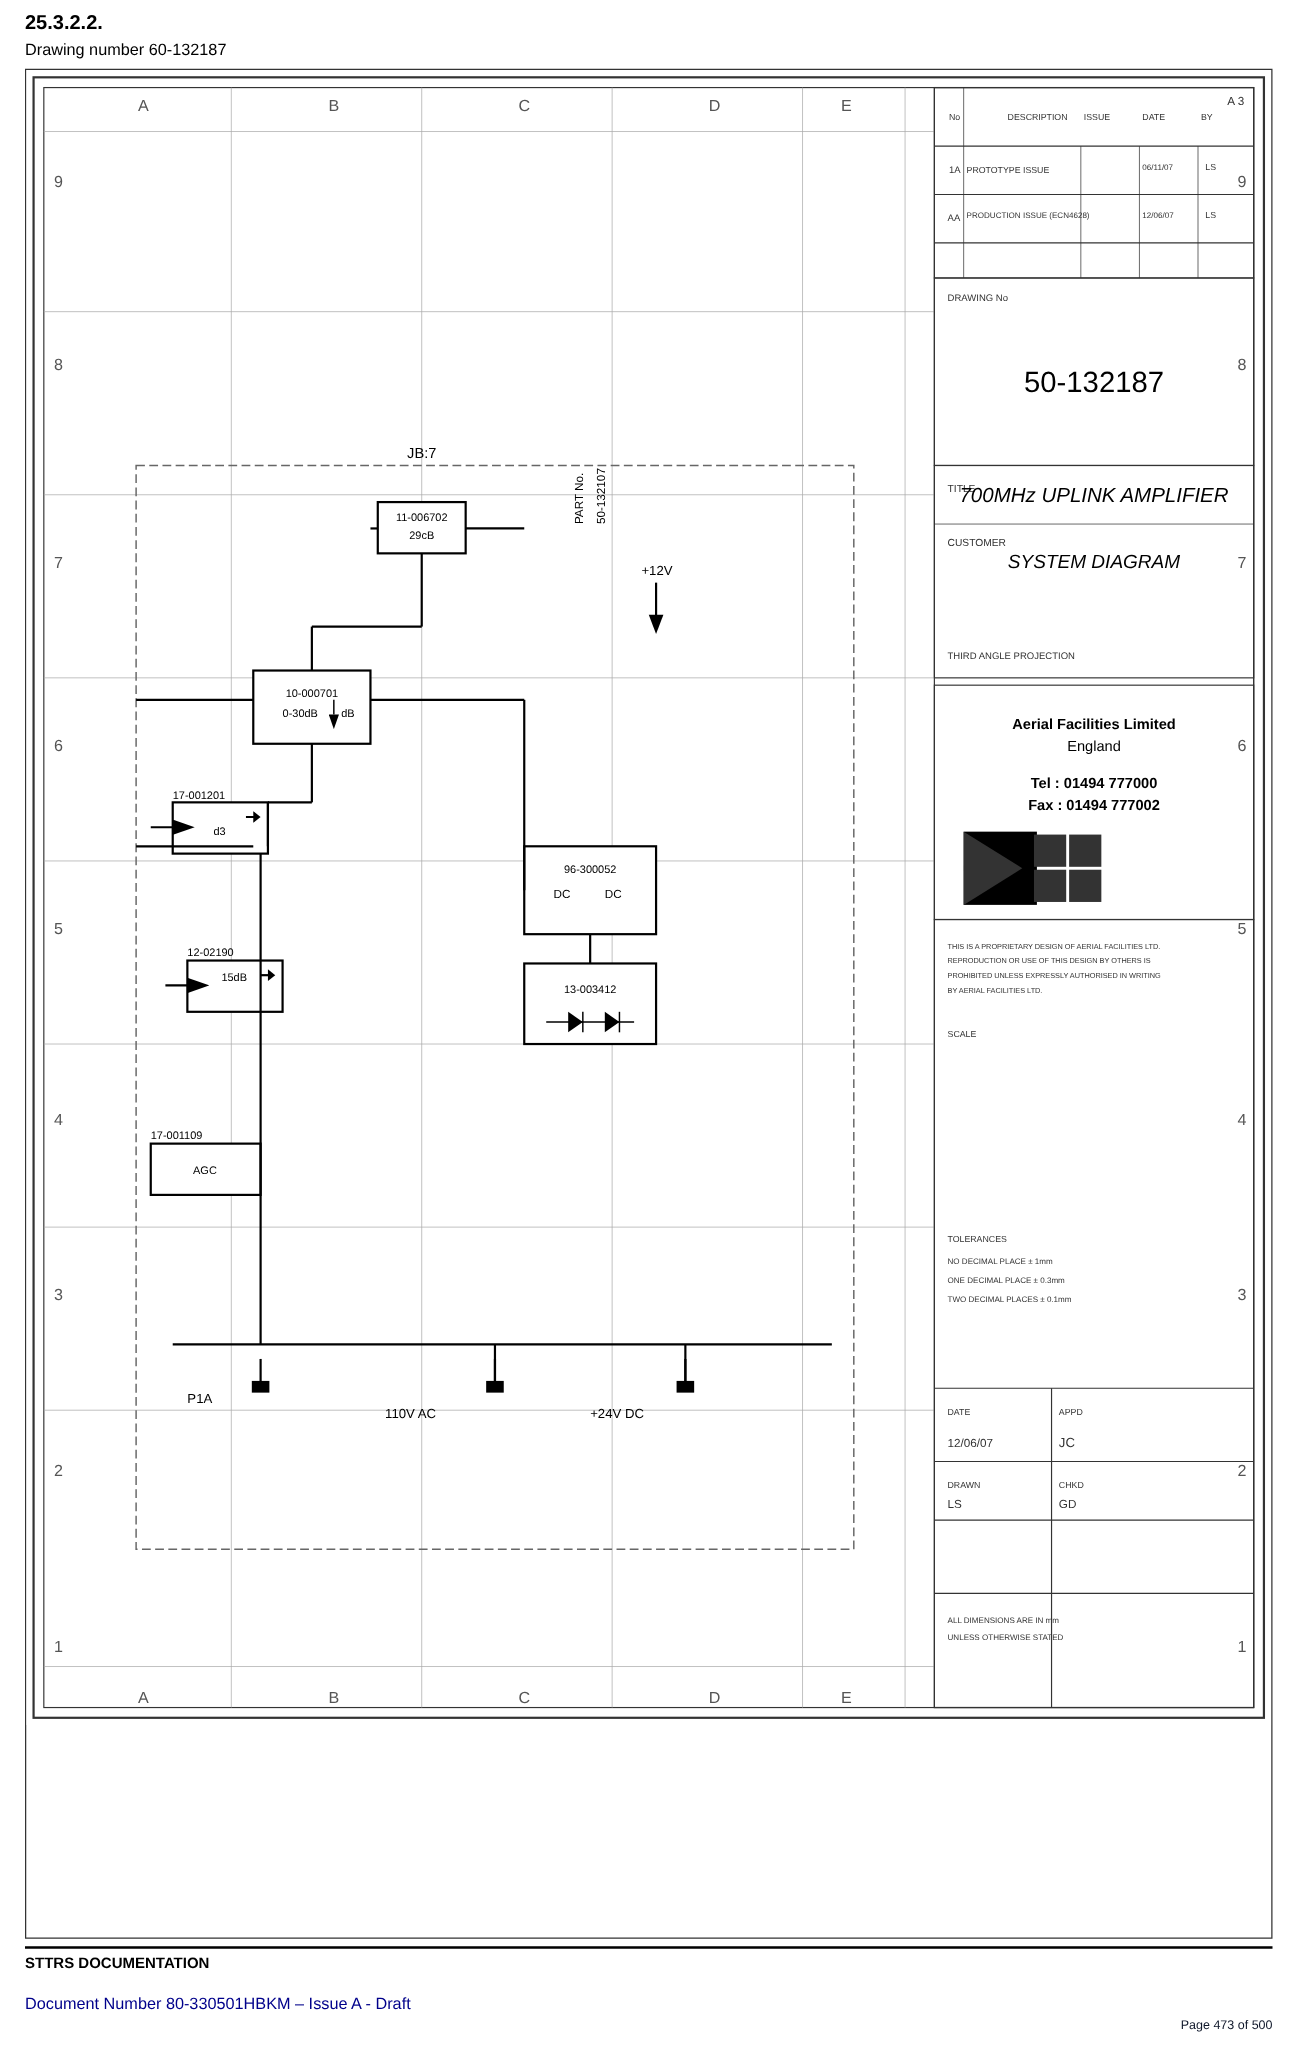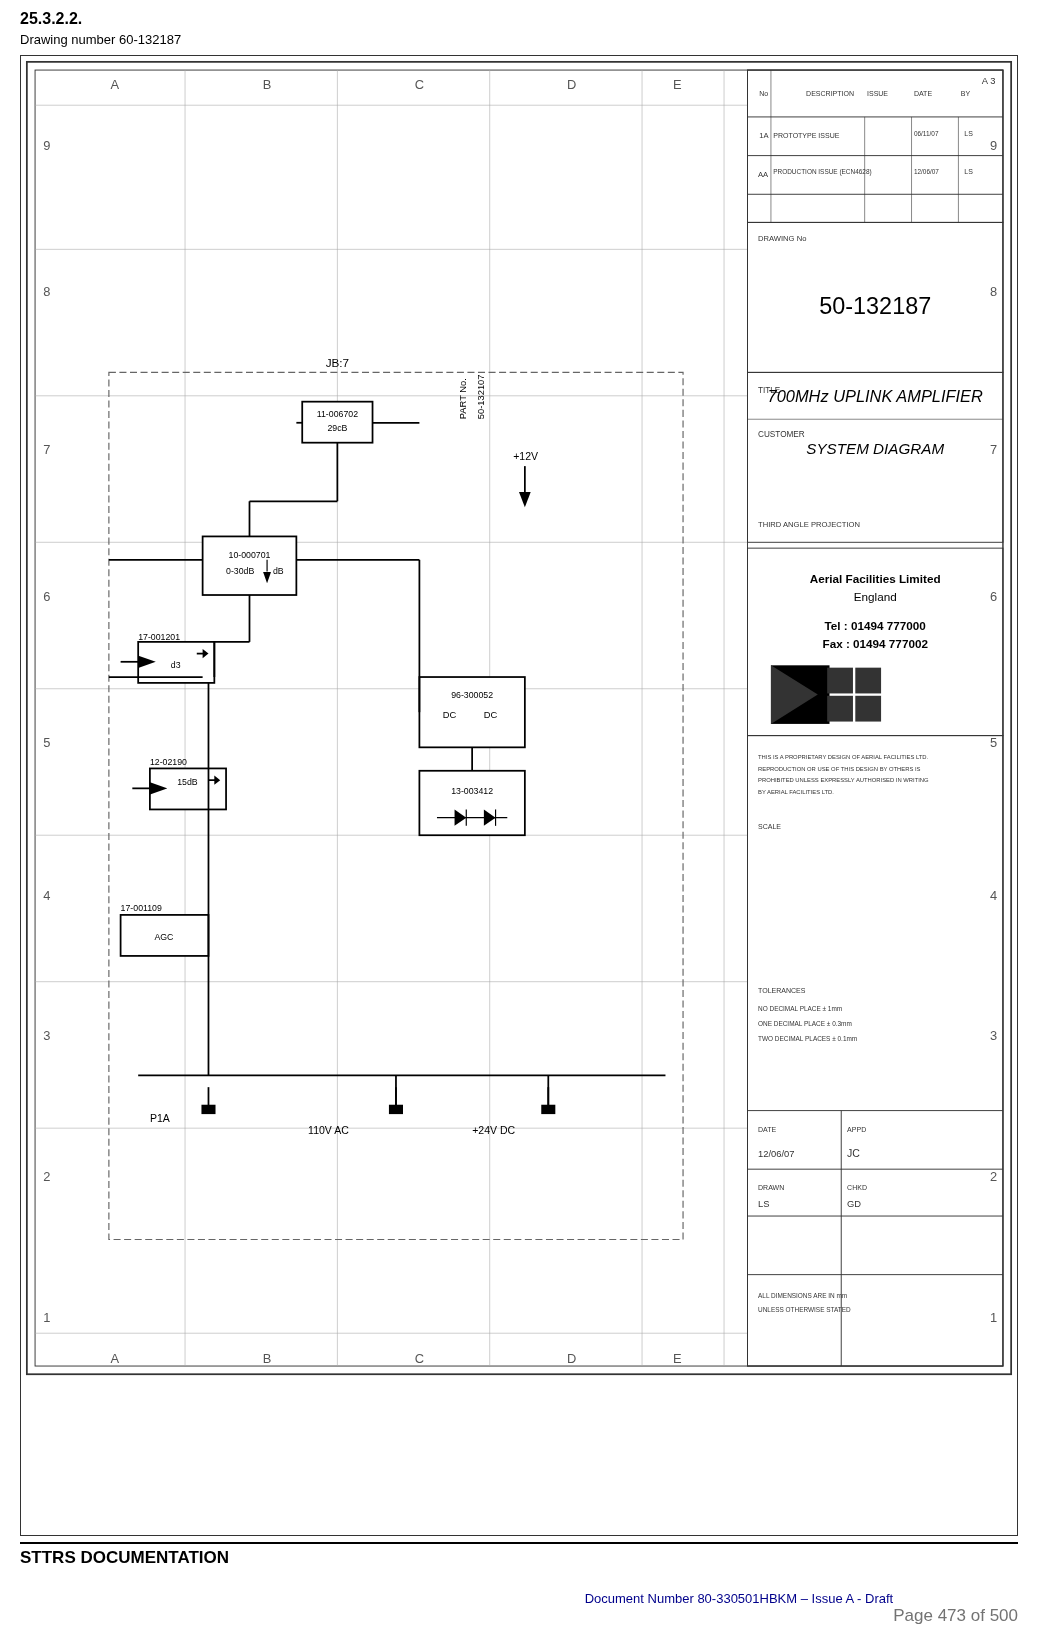--- a/index.html
+++ b/index.html
@@ -46,41 +46,41 @@
       height: 100%;
     }
 
     .footer-section {
       margin-top: 6px;
       border-top: 2px solid #000;
       padding-top: 4px;
     }
 
     .footer-sttrs {
-      font-size: 17px;
+      font-size: 12px;
       font-weight: bold;
       color: #000;
       margin-bottom: 2px;
     }
 
     .footer-bottom {
       display: flex;
-      justify-content: flex-end;
+      justify-content: space-between;
       align-items: center;
     }
 
     .footer-doc-number {
       font-size: 13px;
       color: #00008B;
       font-weight: normal;
     }
 
     .footer-page {
-      font-size: 17px;
-      color: #737373;
+      font-size: 10px;
+      color: #0f172a;
       margin-top: 36px;
     }
   </style>
 </head>
 <body>
 
 <div class="page-wrapper">
 
   <div style="display:flex; gap:12px; margin-bottom:2px;">
     <span class="section-title">25.3.2.2.</span>

